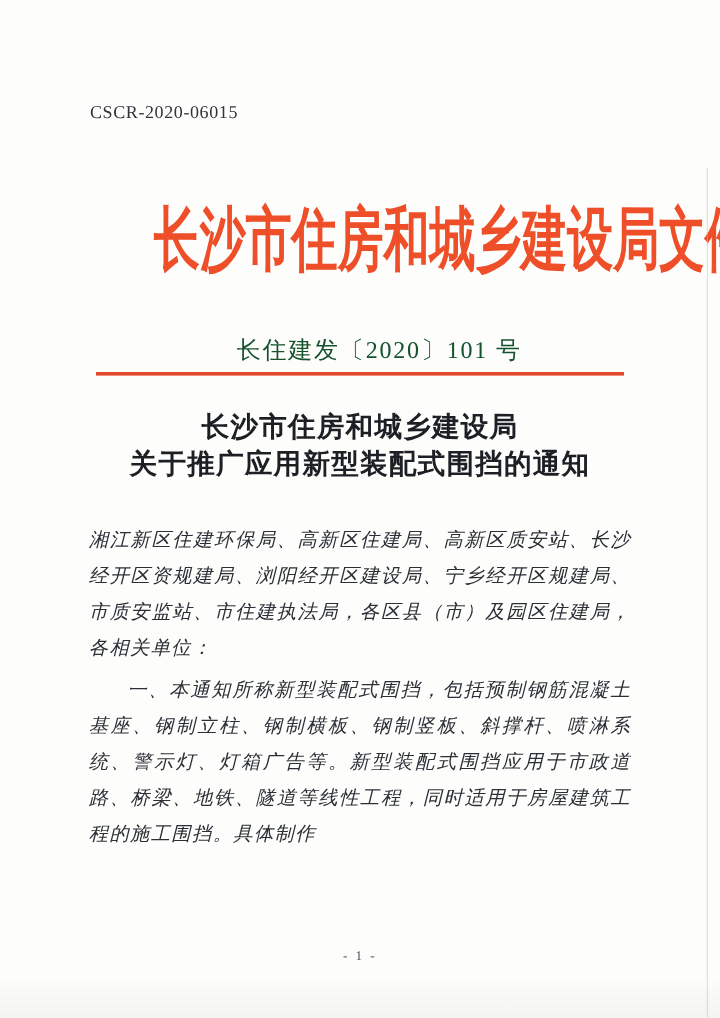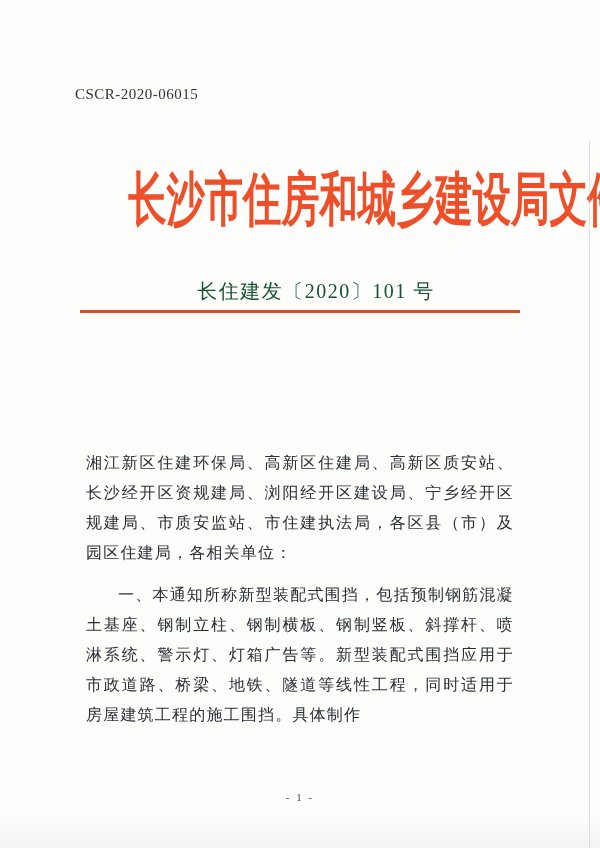--- a/index.html
+++ b/index.html
@@ -94,21 +94,22 @@
     left: 74px;
     width: 452px;
     font-size: 16px;
     line-height: 30px;
     letter-spacing: 1.2px;
     color: #2b2f36;
     text-align: justify;
     text-justify: inter-character;
   }
   .body-text p {
-    margin: 12px;
+    margin: 0;
+    font-style: italic;
   }
   .body-text p.indent {
     text-indent: 2em;
     margin-top: 5px;
   }
   .page-number {
     position: absolute;
     top: 791px;
     left: 0;
     width: 600px;
@@ -126,20 +127,24 @@
   <div class="doc-code">CSCR-2020-06015</div>
 
   <div class="header-title">
     <span class="stretch">长沙市住房和城乡建设局文件</span>
   </div>
 
   <div class="doc-number">长住建发〔2020〕101 号</div>
 
   <div class="red-rule"></div>
 
+  <div class="doc-title">
+    <div>长沙市住房和城乡建设局</div>
+    <div>关于推广应用新型装配式围挡的通知</div>
+  </div>
 
   <div class="body-text">
     <p>湘江新区住建环保局、高新区住建局、高新区质安站、长沙经开区资规建局、浏阳经开区建设局、宁乡经开区规建局、市质安监站、市住建执法局，各区县（市）及园区住建局，各相关单位：</p>
     <p class="indent">一、本通知所称新型装配式围挡，包括预制钢筋混凝土基座、钢制立柱、钢制横板、钢制竖板、斜撑杆、喷淋系统、警示灯、灯箱广告等。新型装配式围挡应用于市政道路、桥梁、地铁、隧道等线性工程，同时适用于房屋建筑工程的施工围挡。具体制作</p>
   </div>
 
   <div class="page-number">- 1 -</div>
 
   <div class="scan-edge-right"></div>
   <div class="scan-shadow-bottom"></div>

